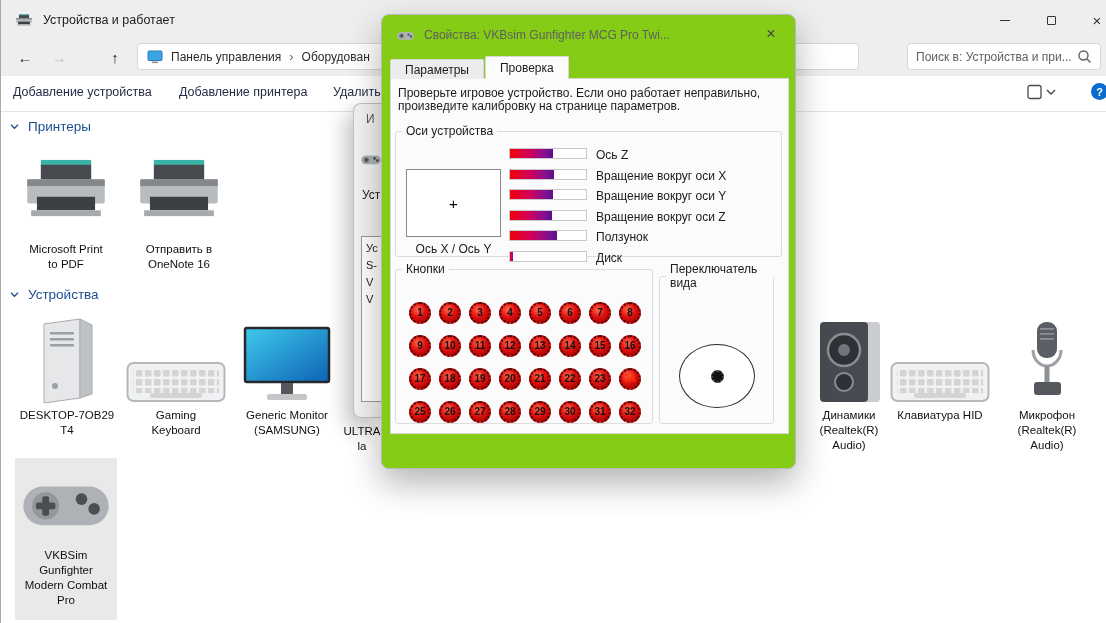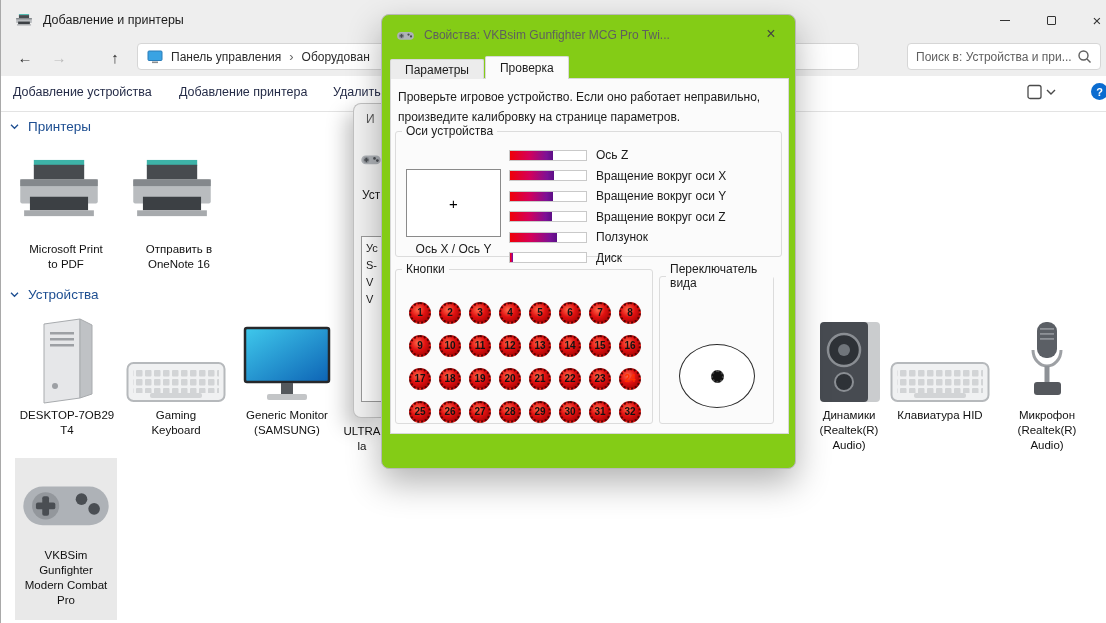--- a/index.html
+++ b/index.html
@@ -30,21 +30,21 @@
   .search-text{font-size:12px;color:#5f5f5f;margin-left:8px;white-space:nowrap;overflow:hidden;flex:1}
   .search-icon{margin-right:8px;display:flex}
 
   .toolbar{position:absolute;left:0;top:76px;width:100%;height:36px;background:#fff;border-bottom:1px solid #e3e3e3}
   .tb-item{position:absolute;top:9px;font-size:12.5px;color:#252c48;white-space:nowrap;cursor:default}
   .view-btn{position:absolute;left:1026px;top:8px;display:flex;align-items:center}
   .help-btn{position:absolute;left:1090px;top:7px;width:17px;height:17px;border-radius:50%;background:#0b6cd0;color:#fff;font-size:11px;font-weight:bold;display:flex;align-items:center;justify-content:center}
 
   
   .section-header{position:absolute;display:flex;align-items:center;gap:8px;font-size:13.5px;color:#1d4e91}
-  .tile{position:absolute;display:flex;flex-direction:column;}
+  .tile{position:absolute;display:flex;flex-direction:column;align-items:center}
   .tile-label{font-size:11.5px;line-height:15px;color:#111;text-align:center;white-space:pre-line;margin-top:4px}
   .printer-tile{width:106px;padding-top:12px}
   .printer-tile .tile-label{margin-top:22px}
   .dev-tile{width:112px;top:312px}
   .icon-slot{height:92px;display:flex;align-items:flex-end;justify-content:center}
   .vkb-tile{left:14px;top:458px;width:102px;height:162px;background:#e9e9e9;padding-top:8px}
   .vkb-slot{height:76px;display:flex;align-items:center;justify-content:center}
   .vkb-tile .tile-label{margin-top:6px}
   .ultra-frag{position:absolute;left:328px;top:420px;width:66px;z-index:1;text-align:center}
 
@@ -58,29 +58,29 @@
   
   .dialog{position:absolute;left:380px;top:14px;width:415px;height:455px;background:#84cc16;border:1px solid #b8b8b8;border-radius:8px;box-shadow:0 14px 34px rgba(0,0,0,.30);z-index:30}
   .dlg-titlebar{position:absolute;left:0;top:0;width:100%;height:40px;display:flex;align-items:center}
   .dlg-icon{margin-left:14px;display:flex}
   .dlg-title{margin-left:9px;font-size:12px;color:#5f5f5f;white-space:nowrap;overflow:hidden;max-width:330px}
   .dlg-close{position:absolute;right:8px;top:5px;width:32px;height:28px;display:flex;align-items:center;justify-content:center;font-size:16px;color:#444;border-radius:4px}
   .tabs{position:absolute;left:8px;top:41px;display:flex;align-items:flex-end;z-index:3}
   .tab{height:20px;padding:0 14px;display:flex;align-items:center;font-size:12px;color:#1b1b1b;background:#ececec;border:1px solid #d8d8d8;border-bottom:none;border-radius:2px 2px 0 0;margin-right:1px}
   .tab.active{height:23px;background:#fbfbfb}
   .tab-page{position:absolute;left:8px;top:63px;width:399px;height:356px;background:#fbfbfb;border:1px solid #d8d8d8}
-  .instruction{position:absolute;left:7px;top:8px;font-size:12px;line-height:20px;color:#1b1b1b;white-space:pre-line}
+  .instruction{position:absolute;left:7px;top:8px;font-size:12px;line-height:13px;color:#1b1b1b;white-space:pre-line}
   .fs{position:absolute;border:1px solid #dcdcdc;border-radius:3px}
   .fs legend{font-size:12px;color:#1b1b1b;padding:0 4px;margin-left:6px}
   .fs-axes{left:4px;top:45px;width:387px;height:133px}
   .xy-box{position:absolute;left:10px;top:31px;width:95px;height:68px;background:#fff;border:1px solid #8a8a8a;display:flex;align-items:center;justify-content:center}
   .crosshair{font-size:15px;color:#000}
   .xy-label{position:absolute;left:10px;top:104px;width:95px;text-align:center;font-size:12px;color:#1b1b1b}
   .bars{position:absolute;left:113px;top:10px}
-  .bar-row{display:flex;align-items:center;margin-bottom:6.5px}
+  .bar-row{display:flex;align-items:flex-start;margin-bottom:6.5px}
   .bar{width:78px;height:11px;background:#fff;border:1px solid #c9c9c9}
   .bar-fill{height:100%;background:linear-gradient(90deg,#ef0008 0%,#d4005a 45%,#7c1196 85%,#5c0f86 100%)}
   .bar-label{margin-left:9px;font-size:12px;color:#1b1b1b;white-space:nowrap}
   .fs-buttons{left:4px;top:183px;width:258px;height:162px}
   .jgrid{position:absolute;left:9px;top:20px;display:grid;grid-template-columns:repeat(8,30px);grid-auto-rows:33px;justify-items:center;align-items:center}
   .jbtn{width:22px;height:22px;border-radius:50%;background:radial-gradient(circle at 38% 32%,#ff6a4a 0%,#e01010 45%,#8f0000 100%);border:2px dotted #5a0000;display:flex;align-items:center;justify-content:center;font-size:10px;font-weight:bold;color:#111}
   .jbtn.hl{color:#ff2f00}
   .fs-pov{left:268px;top:183px;width:115px;height:162px}
   .pov-circle{position:absolute;left:19px;top:54px;width:76px;height:64px;background:#fff;border:1px solid #2b2b2b;border-radius:50%;display:flex;align-items:center;justify-content:center}
   .pov-dot{width:13px;height:13px;border-radius:50%;background:#111;border:2px dotted #444}
@@ -156,21 +156,21 @@
 </svg>
 
 <div class="screen">
 
   <div class="titlebar">
     <span class="app-icon">
       <svg width="18" height="14" viewBox="0 0 92 64">
           <use href="#sym-printer"></use>
         </svg>
     </span>
-    <span class="win-title">Добавление и принтеры</span>
+    <span class="win-title">Устройства и работает</span>
     <div class="win-controls">
       <span class="wc">
           <span class="min-bar"></span>
         </span>
       <span class="wc">
           <span class="max-box"></span>
         </span>
       <span class="wc close-btn">×</span>
     </div>
   </div>

